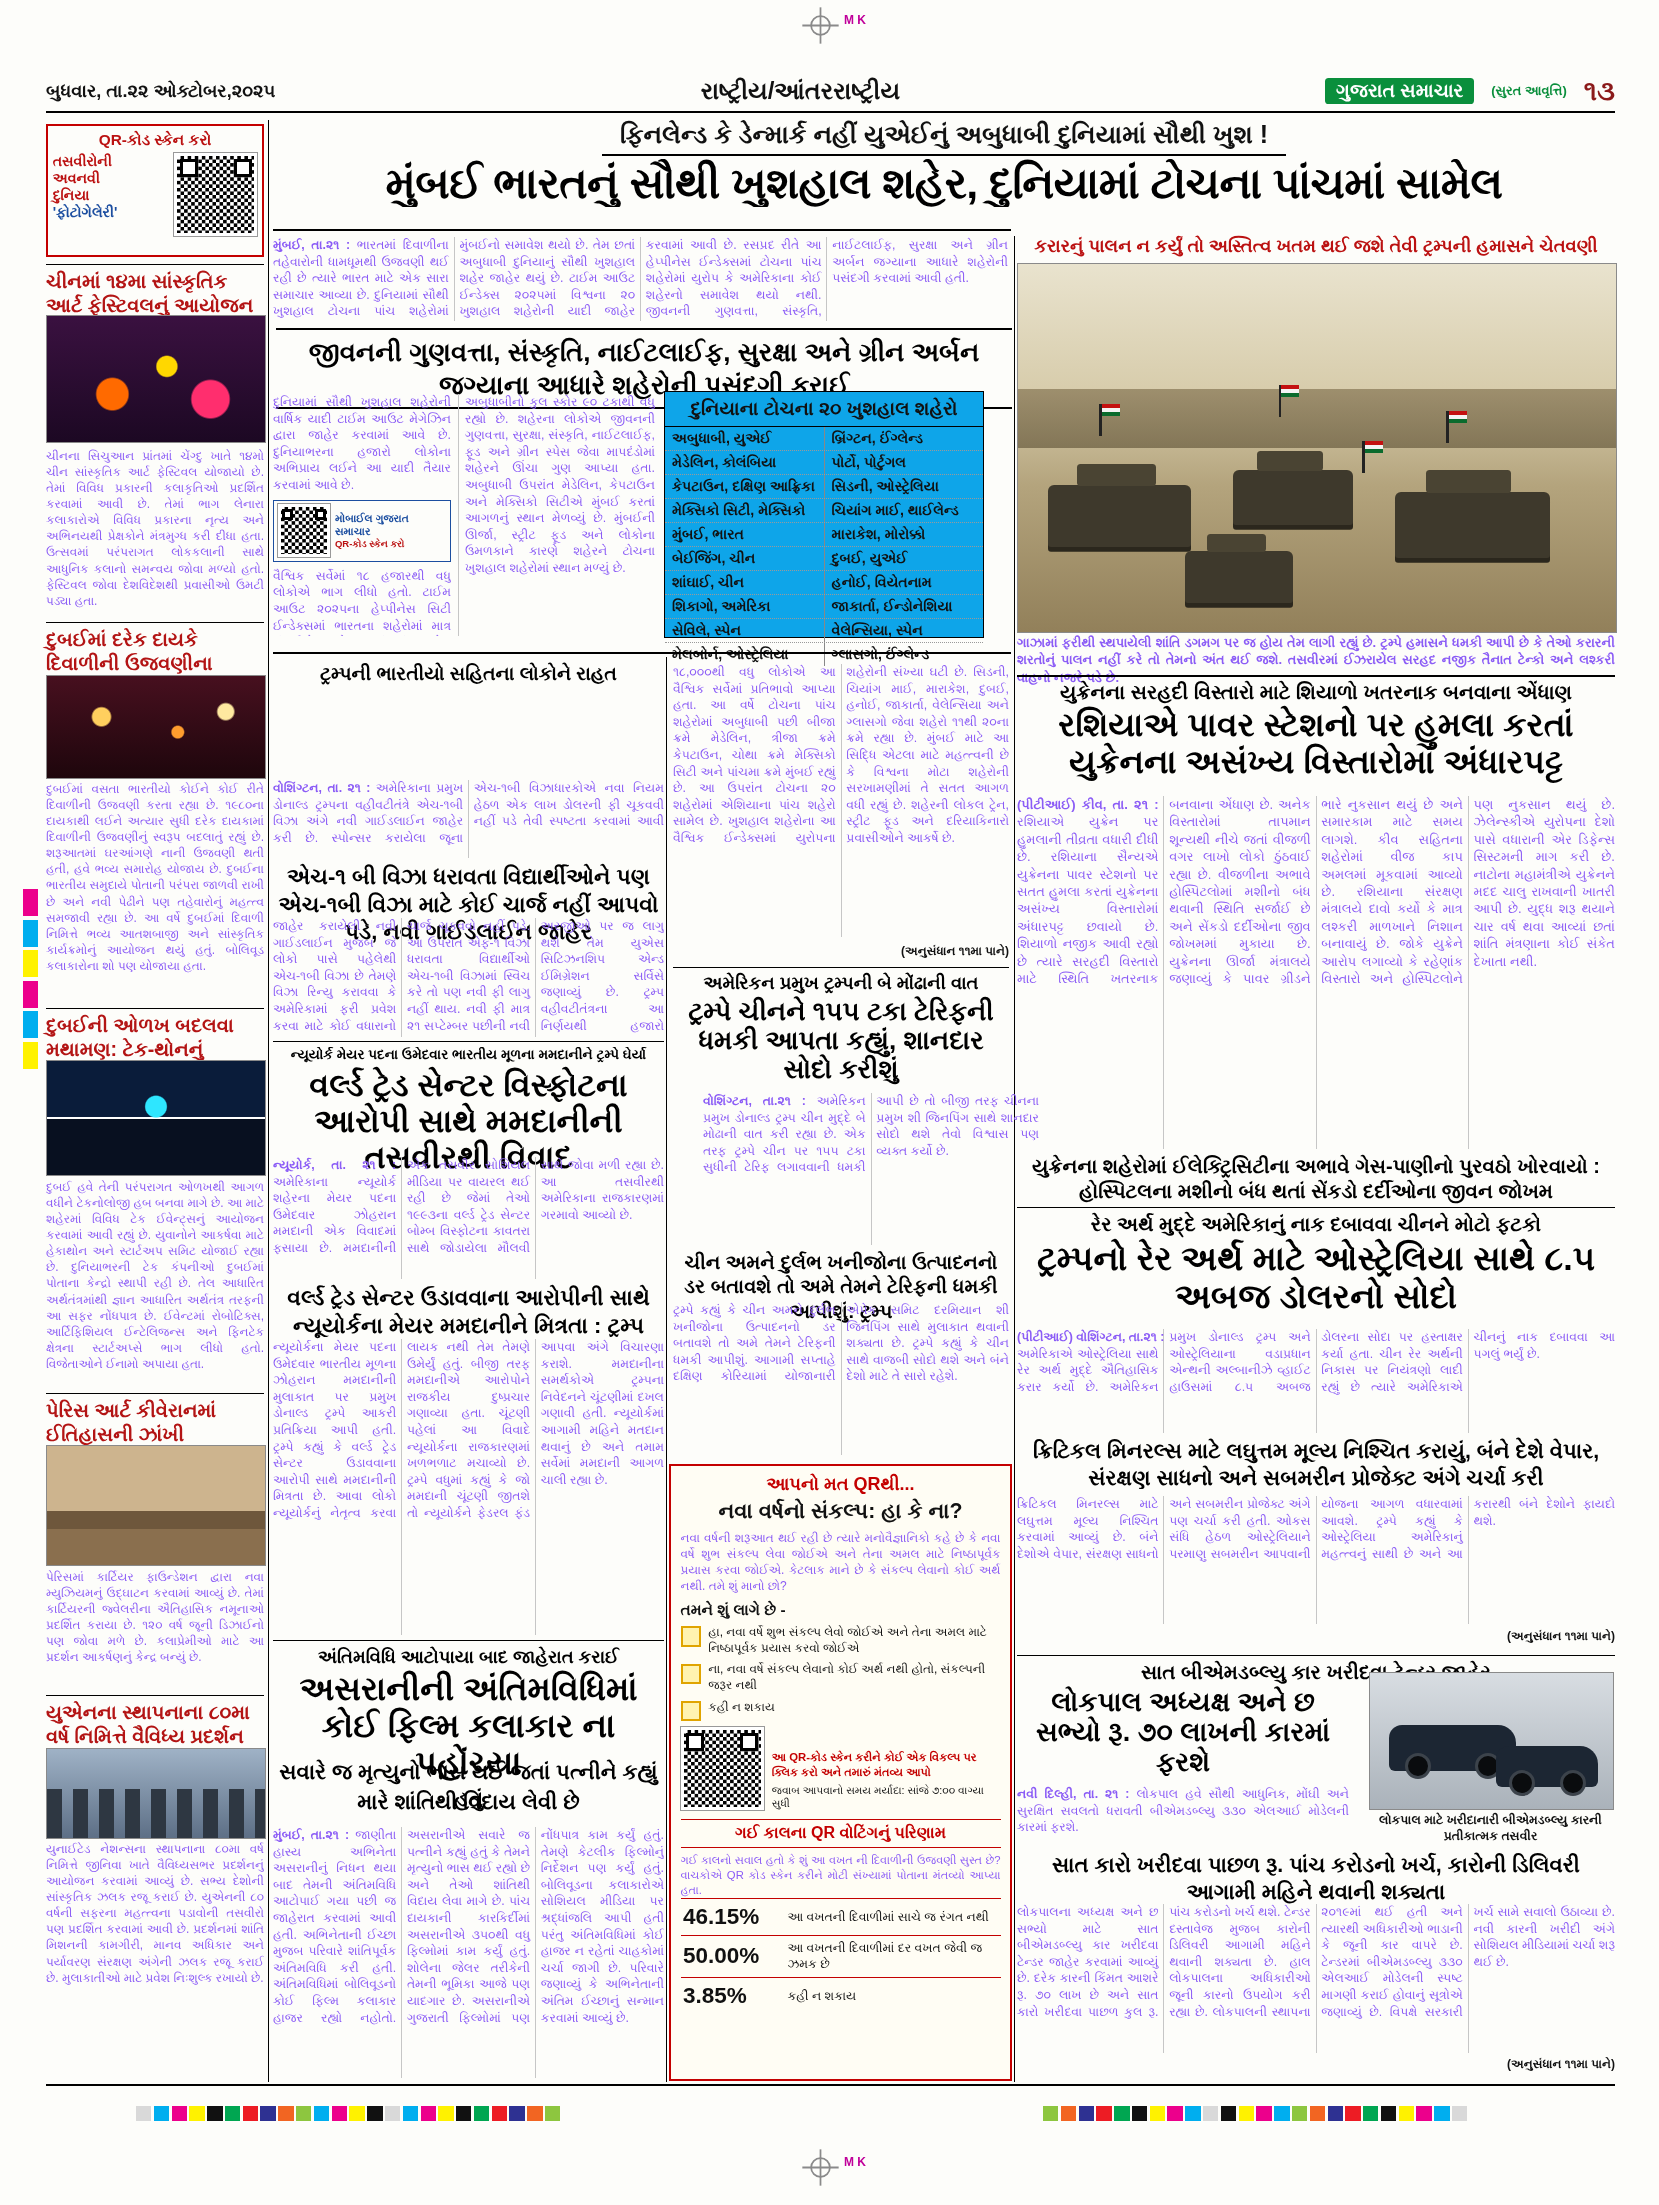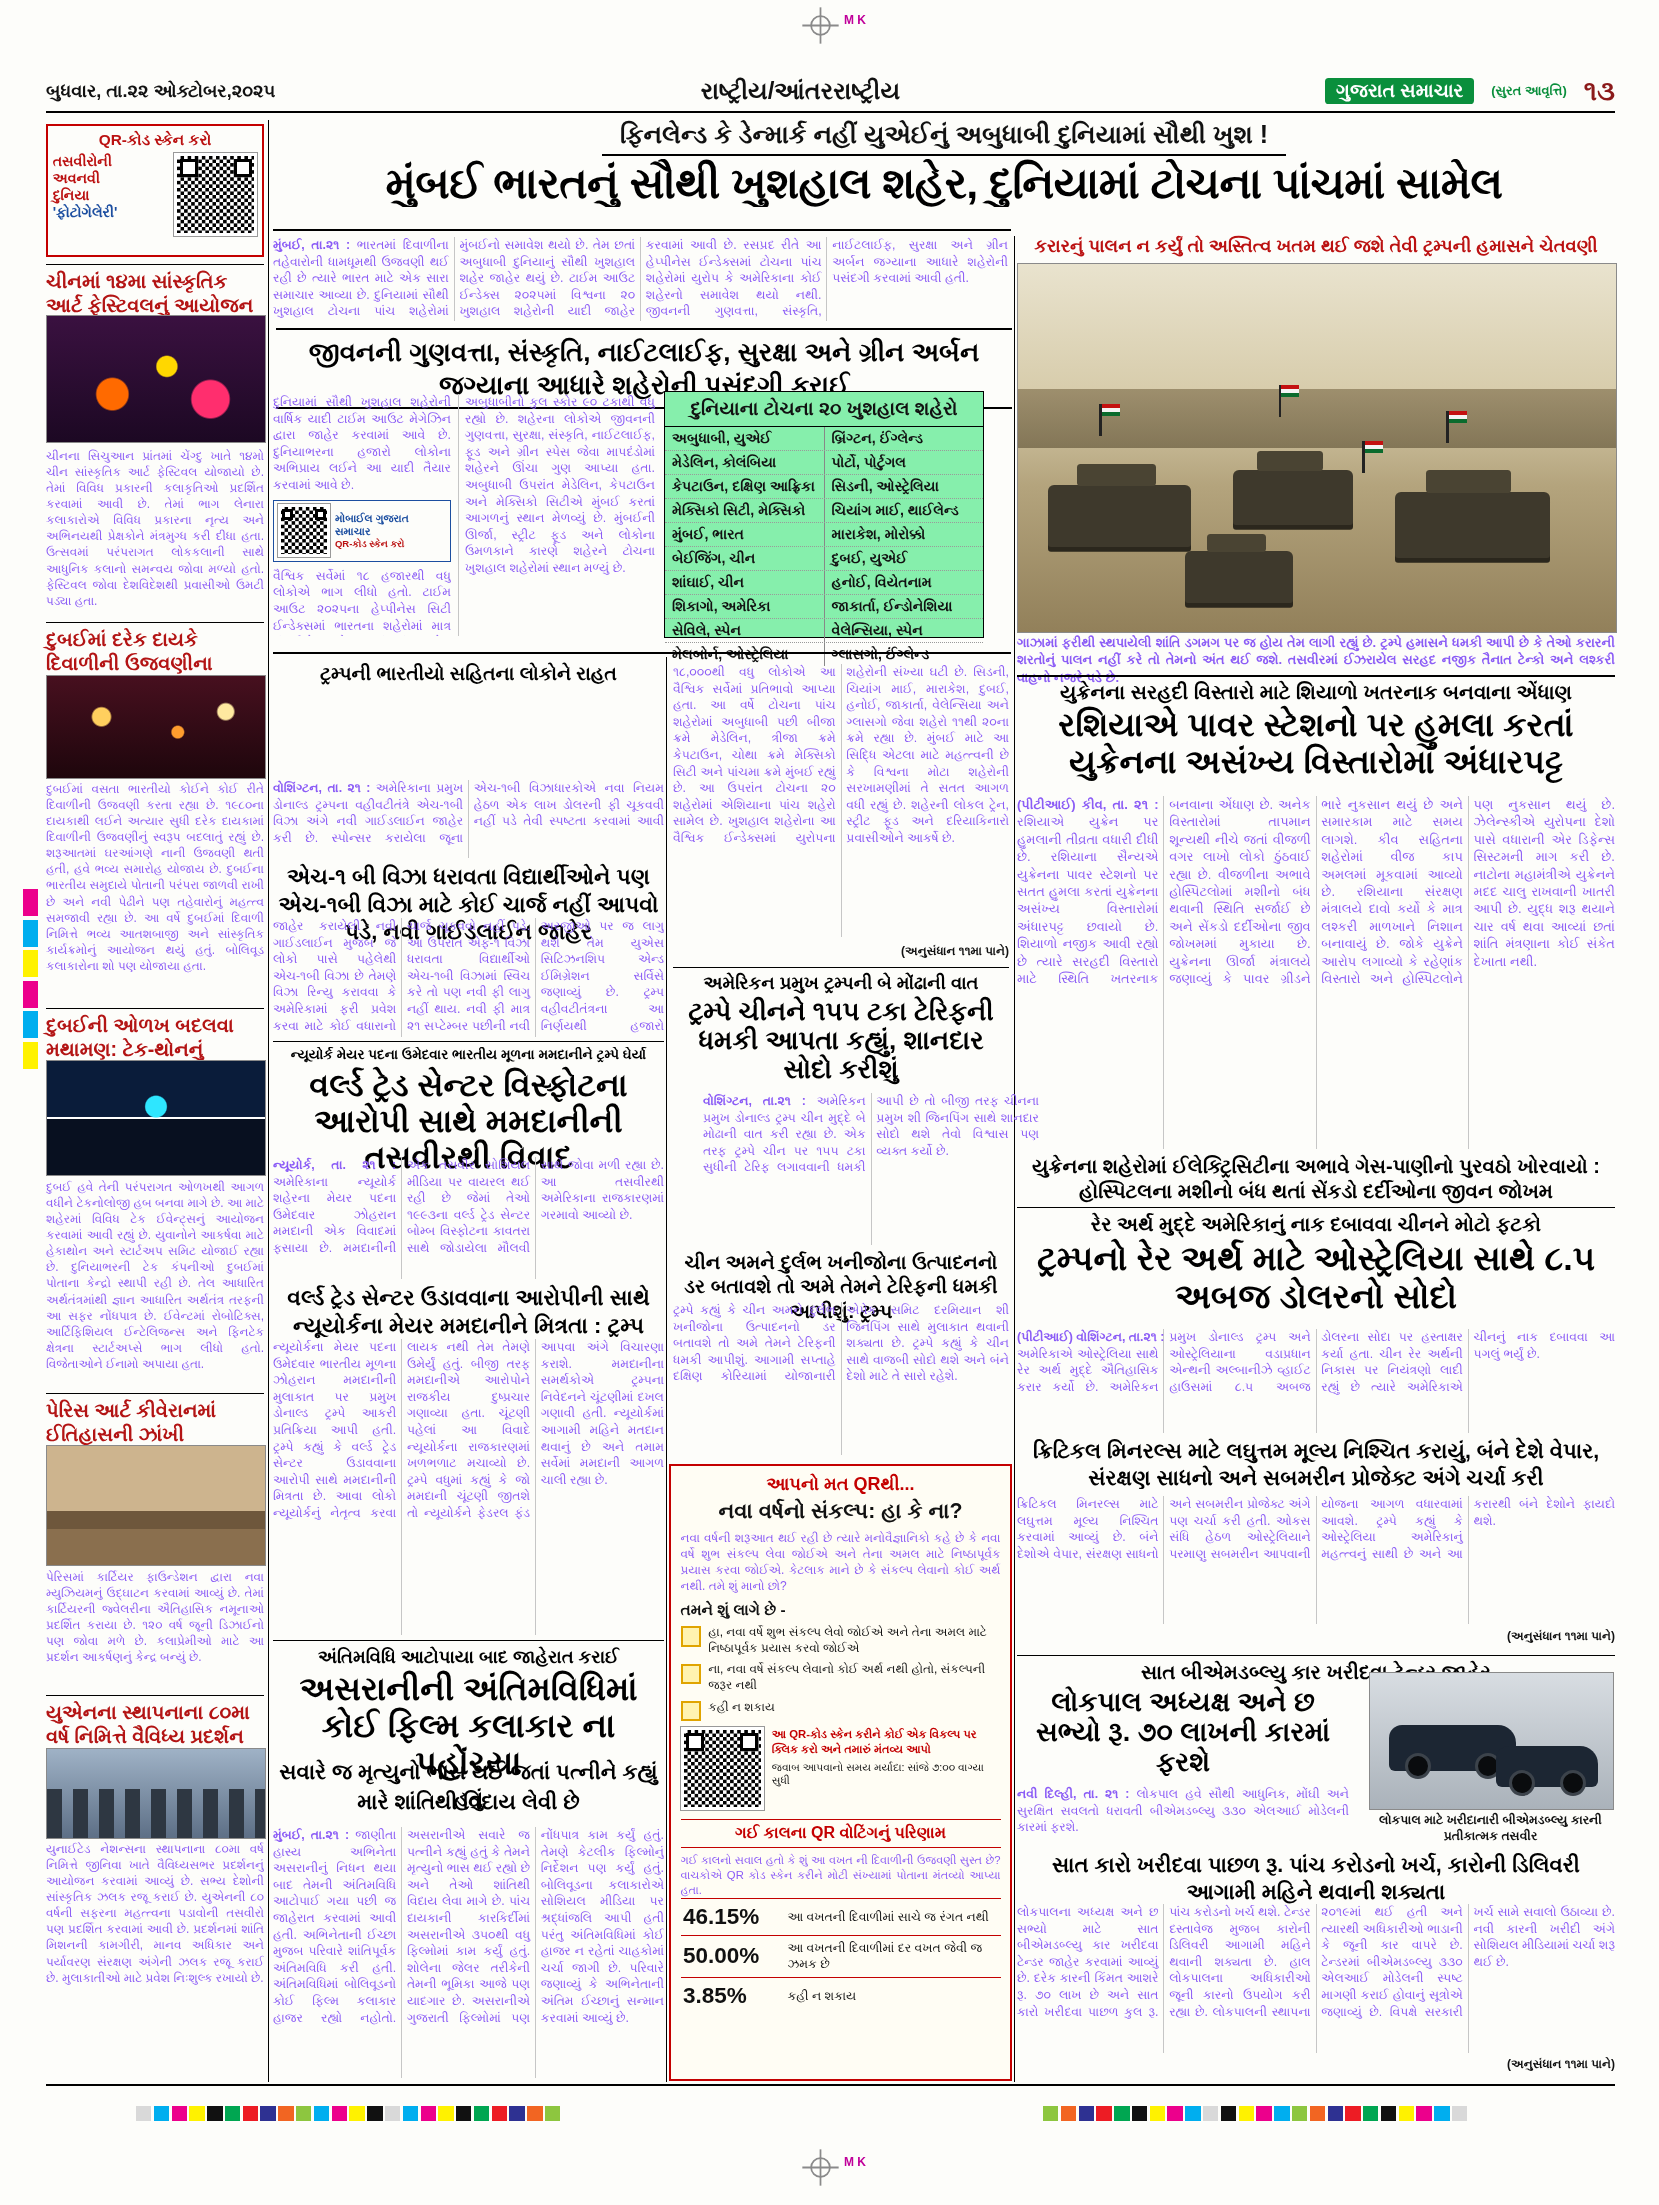--- a/index.html
+++ b/index.html
@@ -26,21 +26,21 @@
   .tank{position:absolute;background:#3e392c;border-radius:6px 6px 3px 3px;box-shadow:0 4.7px 0 #2b271d;}
   .tank::after{content:"";position:absolute;left:20%;top:-34%;width:55%;height:36%;
       background:#4a4433;border-radius:3.6px;}
   .flag{position:absolute;width:18px;height:12px;
       background:linear-gradient(180deg,#c41111 33%,#f4f4f4 33% 66%,#0a6b2d 66%);}
   .flag::before{content:"";position:absolute;left:-2.4px;top:0;width:2.4px;height:32px;background:#222;}
   .car{position:absolute;background:#1c2633;border-radius:13px 18px 6px 6px;}
   .car::before,.car::after{content:"";position:absolute;bottom:-8.3px;width:20px;height:20px;
       border-radius:50%;background:#0a0c0e;border:3px solid #3c434b;}
   .car::before{left:12%;} .car::after{right:12%;}
-  .cities{border:1.8px solid #000;background:#86efac;}
+  .cities{border:1.8px solid #000;background:#0ea5e9;}
   .cities-title{font-weight:bold;text-align:center;font-size:19px;padding:6px 2.4px;
       border-bottom:1.8px double #000;}
   .crow{display:flex;border-bottom:0.6px dotted #9a9a9a;}
   .ccell{flex:1;padding:3px 7.1px;font-weight:bold;font-size:14.2px;}
   .ccell:first-child{border-right:0.6px solid #888;}
   .sidehead{font-weight:bold;font-size:19.6px;line-height:1.22;color:#b31414;}
   .pollbox{border:2.4px solid #c40000;background:#fffdf4;}
   .opt{display:flex;align-items:flex-start;gap:7.1px;margin:6px 0;}
   .chk{flex:0 0 auto;width:16.6px;height:16.6px;border:2.4px solid #e0a400;background:#fff3b0;margin-top:1.2px;}
   .res-row{display:flex;align-items:center;gap:9.5px;border-top:1.2px solid #c40000;padding:4.7px 2.4px;}
@@ -257,21 +257,21 @@
       <span style="font-size:12px;line-height:1.3;">હા, નવા વર્ષે શુભ સંકલ્પ લેવો જોઈએ અને તેના અમલ માટે નિષ્ઠાપૂર્વક પ્રયાસ કરવો જોઈએ</span>
     </div>
     <div class="opt">
       <span class="chk"></span>
       <span style="font-size:12px;line-height:1.3;">ના, નવા વર્ષે સંકલ્પ લેવાનો કોઈ અર્થ નથી હોતો, સંકલ્પની જરૂર નથી</span>
     </div>
     <div class="opt">
       <span class="chk"></span>
       <span style="font-size:12px;line-height:1.3;">કહી ન શકાય</span>
     </div>
-    <div style="display:flex;gap:8.3px;align-items:flex-start;margin-top:4.7px;">
+    <div style="display:flex;gap:8.3px;align-items:flex-end;margin-top:4.7px;">
       <div class="qr" style="width:77px;height:77px;flex:0 0 auto;"></div>
       <div>
         <div style="font-size:11.3px;font-weight:bold;color:#c40000;line-height:1.3;">આ QR-કોડ સ્કેન કરીને કોઈ એક વિકલ્પ પર ક્લિક કરો અને તમારું મંતવ્ય આપો</div>
         <div style="font-size:10.7px;margin-top:4.7px;">જવાબ આપવાનો સમય મર્યાદા: સાંજે ૭:૦૦ વાગ્યા સુધી</div>
       </div>
     </div>
     <div style="text-align:center;font-size:16px;font-weight:bold;color:#c40000;border-top:1.8px solid #c40000;border-bottom:1.8px solid #c40000;padding:4.7px 0;margin-top:8.3px;">ગઈ કાલના QR વોટિંગનું પરિણામ</div>
     <div class="bt" style="font-size:11.3px;margin-top:4.7px;">ગઈ કાલનો સવાલ હતો કે શું આ વખત ની દિવાળીની ઉજવણી સુસ્ત છે? વાચકોએ QR કોડ સ્કેન કરીને મોટી સંખ્યામાં પોતાના મંતવ્યો આપ્યા હતા.</div>
     <div class="res-row">
       <div class="res-pct">46.15%</div>

